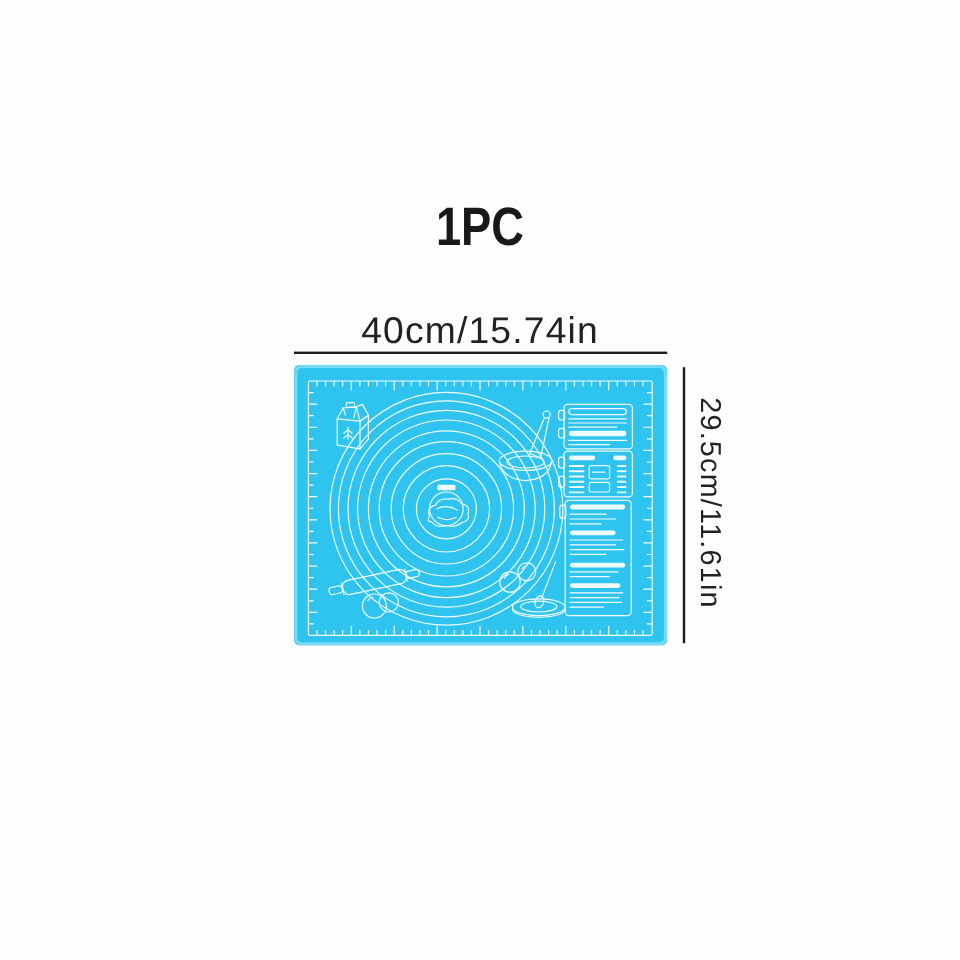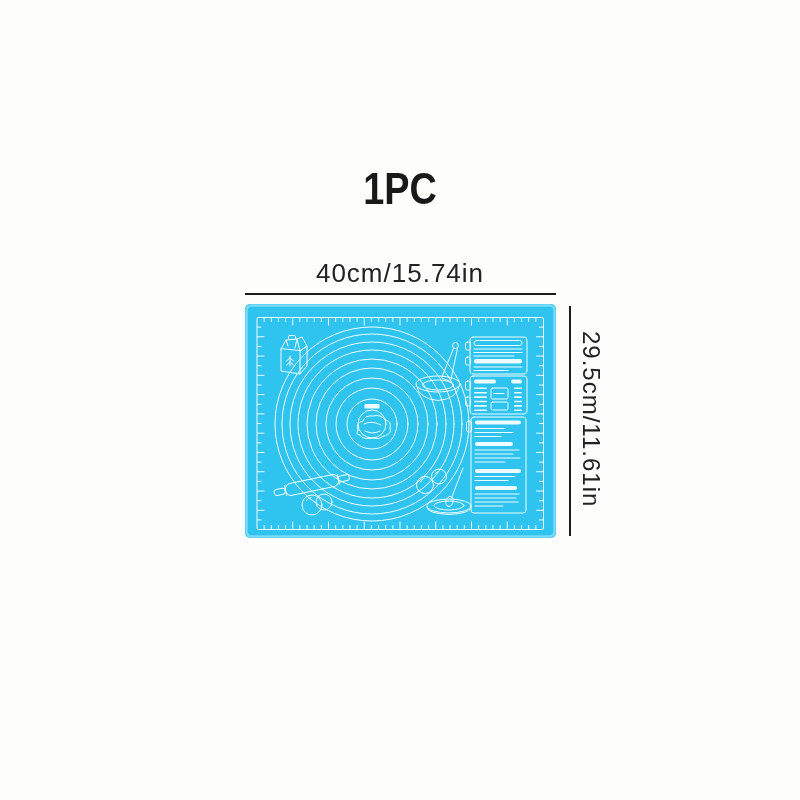--- a/index.html
+++ b/index.html
@@ -4,21 +4,21 @@
 <style>
   :root{
     --bg:#FDFDFC; --mat:#2EC4EF; --mat-edge:#8BE0F8; --lines:#EFFCFF; --text:#222222;
   }
   html,body{margin:0;padding:0;background:#fff;}
   .stage{position:relative;width:800px;height:800px;background:var(--bg);
          font-family:"Liberation Sans",sans-serif;overflow:hidden;text-align:center;}
   .title{position:absolute;left:50%;top:163px;transform:translateX(-50%) scaleX(0.84);
          font-size:45px;font-weight:700;color:#191919;white-space:nowrap;}
   .dim-top{position:absolute;left:50%;top:258px;transform:translateX(-50%);
-         font-size:26px;font-weight:400;letter-spacing:1px;color:var(--text);white-space:nowrap;}
+         font-size:31px;font-weight:400;letter-spacing:1px;color:var(--text);white-space:nowrap;}
   .hline{position:absolute;left:245px;top:293px;width:311px;height:2.4px;background:#1c1c1c;}
   .vline{position:absolute;left:568.5px;top:306px;width:2.4px;height:230px;background:#1c1c1c;}
   .dim-right{position:absolute;left:577px;top:331px;writing-mode:vertical-rl;
          font-size:24px;font-weight:400;letter-spacing:1px;color:var(--text);white-space:nowrap;}
   .mat-svg{position:absolute;left:245px;top:304px;}
   .w{stroke:var(--lines);fill:none;stroke-width:1;stroke-linecap:round;stroke-linejoin:round;}
   .wf{fill:var(--lines);stroke:none;}
   .tick{stroke:var(--lines);stroke-width:1;stroke-linecap:round;}
 </style>
 </head>

